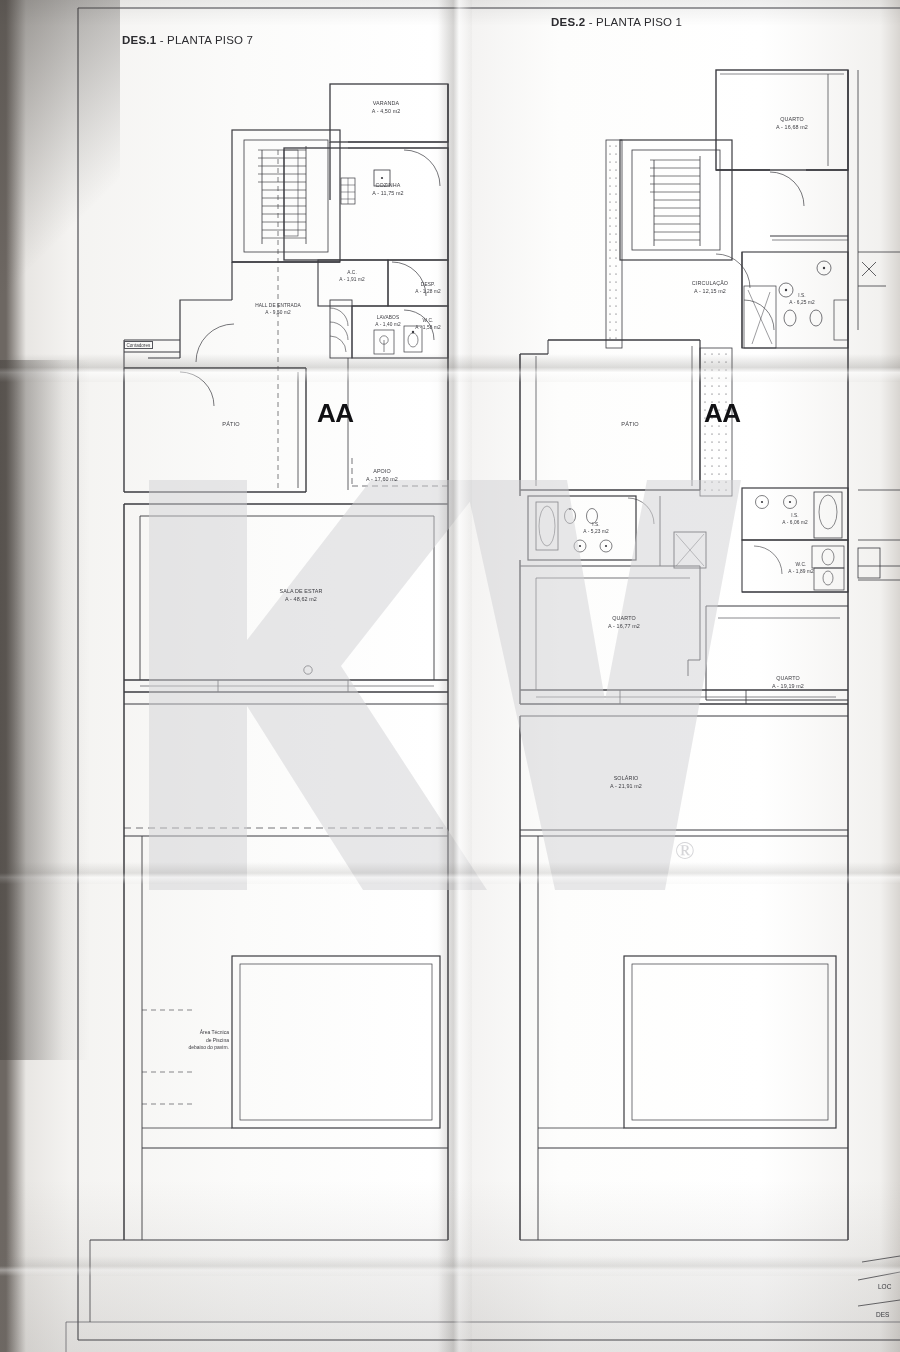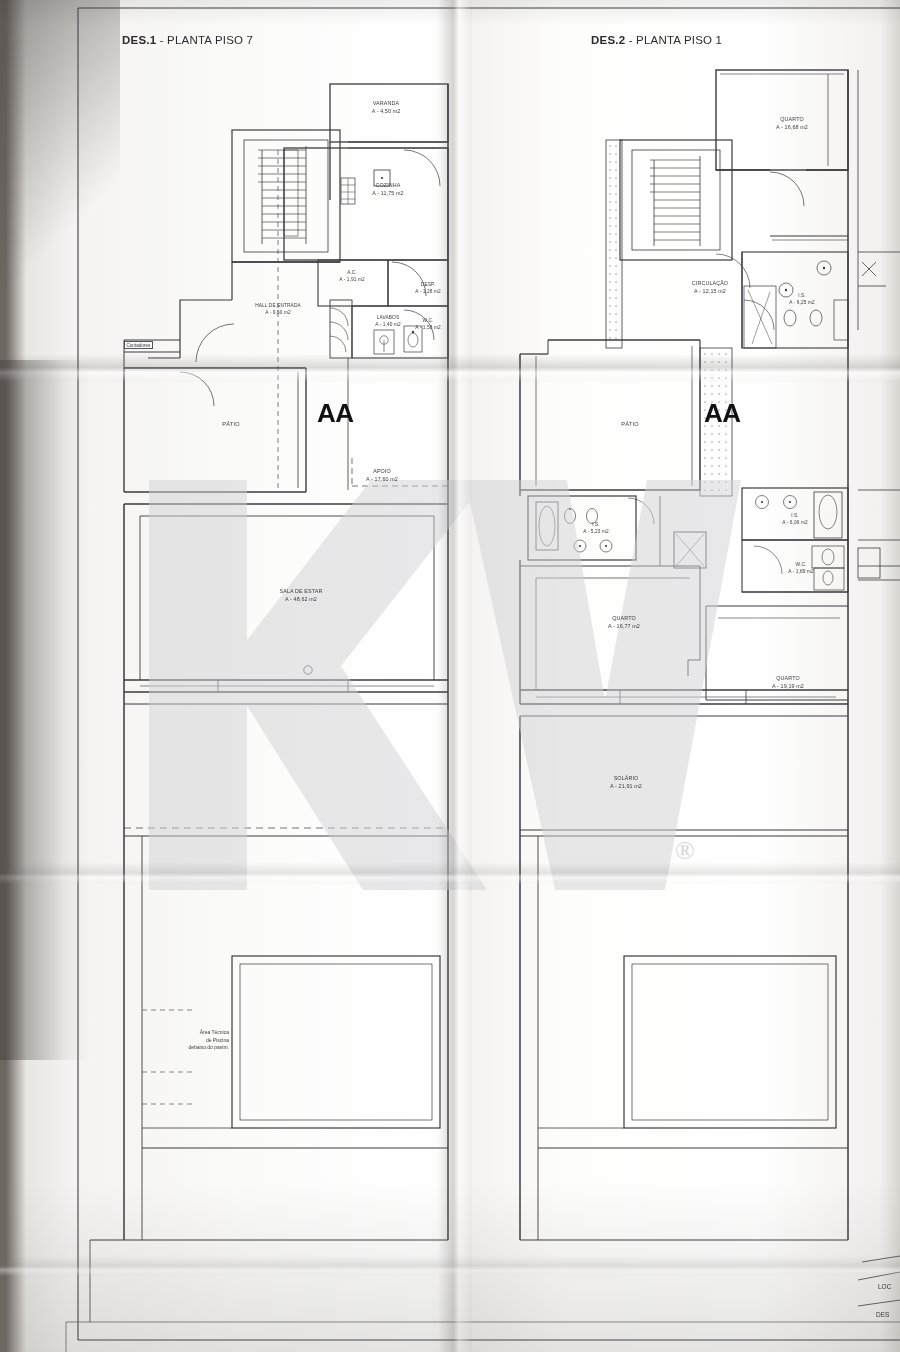--- a/index.html
+++ b/index.html
@@ -42,21 +42,21 @@
   #ink { position:absolute; left:0; top:0; width:900px; height:1352px; }
   #ink svg { display:block; }
 
   
   .plan-title {
     position:absolute; font-size:11.5px; color:#2c2c30; letter-spacing:0.2px;
     white-space:nowrap;
   }
   .plan-title b { font-weight:bold; }
   #title-1 { left:122px; top:34px; }
-  #title-2 { left:551px; top:34px;margin-left:40px; }
+  #title-2 { left:551px; top:16px; }
 
   
   .room {
     position:absolute; text-align:center; color:#3b3b40;
     font-size:5.4px; line-height:1.42; white-space:nowrap;
     letter-spacing:0.1px; transform:translateX(-50%);
   }
   .room .nm { display:block; }
   .room .ar { display:block; }
   .room.sm { font-size:4.8px; }

